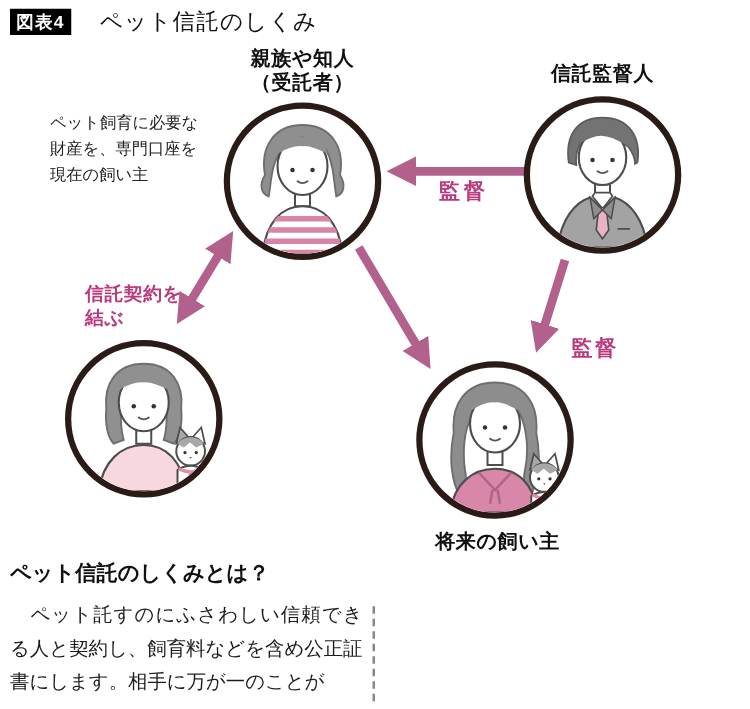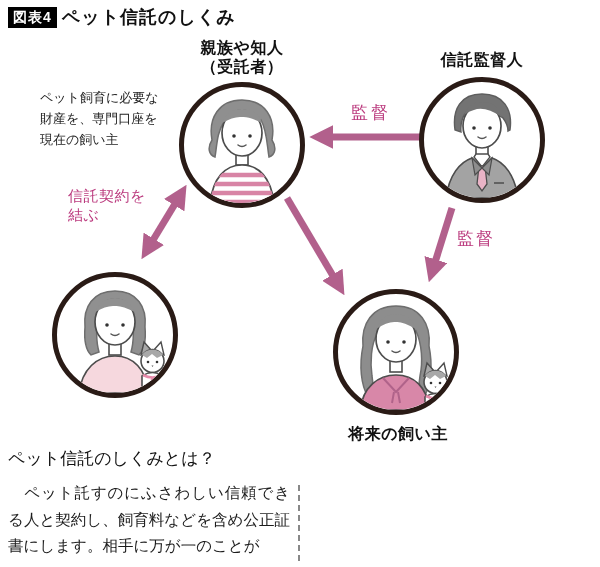--- a/index.html
+++ b/index.html
@@ -4,24 +4,24 @@
 <style>
   html,body{margin:0;padding:0;}
   body{
     width:600px;height:567px;background:#ffffff;
     font-family:"Liberation Sans","DejaVu Sans",sans-serif;
     color:#1c1c1c;
   }
   #canvas{position:relative;width:600px;height:567px;background:#fff;overflow:hidden;}
 
   
-  .header{position:absolute;left:8px;top:5px;display:flex;align-items:center;gap:5px;}
+  .header{position:absolute;left:8px;top:5px;display:flex;align-items:center;gap:23px;}
   .badge{background:#000;color:#fff;font-weight:700;font-size:14px;line-height:1;
          padding:3px 5px 4px;letter-spacing:1px;}
-  .fig-title{font-size:18px;font-weight:700;color:#111;letter-spacing:1px;}
+  .fig-title{font-size:18px;font-weight:400;color:#111;letter-spacing:1px;}
 
   
   .note{position:absolute;left:40px;top:87px;font-size:13px;line-height:21px;
         color:#222;white-space:pre-line;}
 
   
   .circle{position:absolute;width:116px;height:116px;border:5px solid #2a1b16;
           border-radius:50%;overflow:hidden;background:#fff;box-sizing:content-box;}
   #c-trustee{left:179px;top:82px;}
   #c-supervisor{left:419px;top:77px;}
@@ -30,30 +30,30 @@
 
   
   .node-label{position:absolute;font-weight:700;color:#111;text-align:center;
               white-space:pre-line;font-size:16px;line-height:19px;letter-spacing:0.5px;}
   #l-trustee{left:162px;top:38px;width:160px;}
   #l-supervisor{left:402px;top:50px;width:160px;}
   #l-current{left:38px;top:397px;width:160px;}
   #l-future{left:318px;top:424px;width:160px;}
 
   
-  .arrow-label{position:absolute;font-weight:400;color:#bb3a7e;}
+  .arrow-label{position:absolute;font-weight:700;color:#bb3a7e;margin-top:40px;}
   #al-sup-trustee{left:351px;top:101px;font-size:17px;letter-spacing:3px;}
   #al-sup-future{left:457px;top:227px;font-size:17px;letter-spacing:2px;}
   #al-contract{left:68px;top:186px;width:108px;text-align:left;font-size:15px;
                line-height:19px;white-space:pre-line;letter-spacing:0.5px;}
 
   .arrow-layer{position:absolute;left:0;top:0;pointer-events:none;}
 
   
-  .article-heading{position:absolute;left:8px;top:447px;font-size:17px;font-weight:400;color:#111;}
+  .article-heading{position:absolute;left:8px;top:447px;font-size:17px;font-weight:700;color:#111;}
   .columns{position:absolute;left:8px;top:480px;width:586px;display:flex;}
   .col{width:282px;font-size:15.5px;line-height:26.5px;color:#1c1c1c;text-align:justify;}
   .divider{border-left:2px dashed #888;margin:5px 8px 0 8px;height:76px;}
 </style>
 </head>
 <body>
 
 <div id="canvas">
 
   <div class="header">

